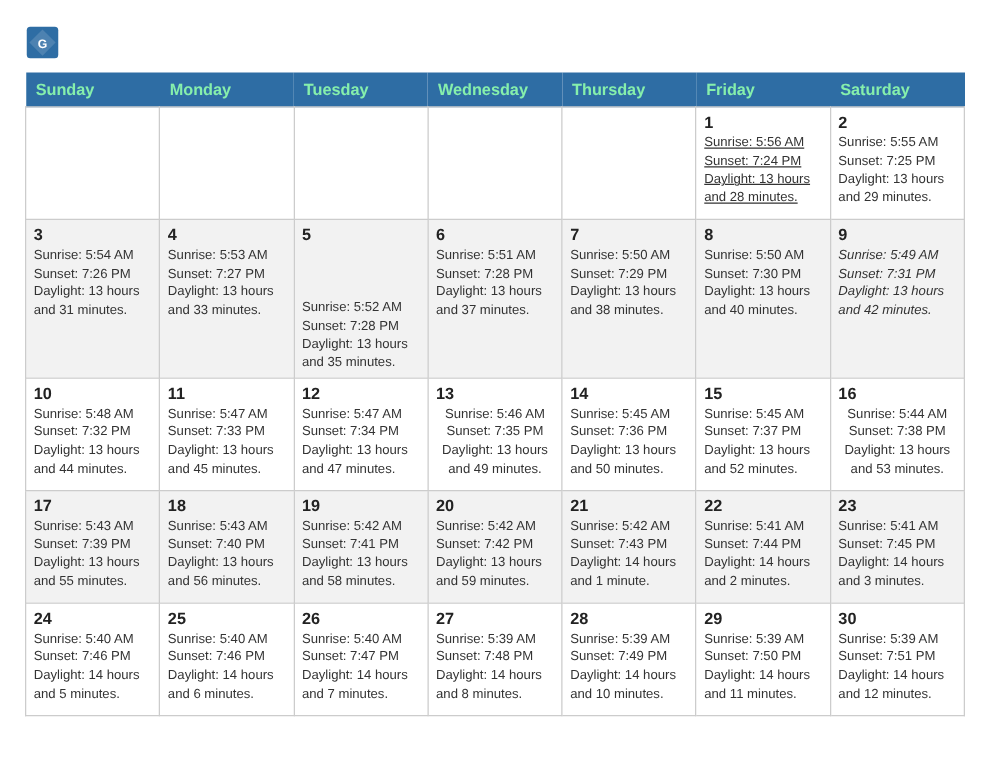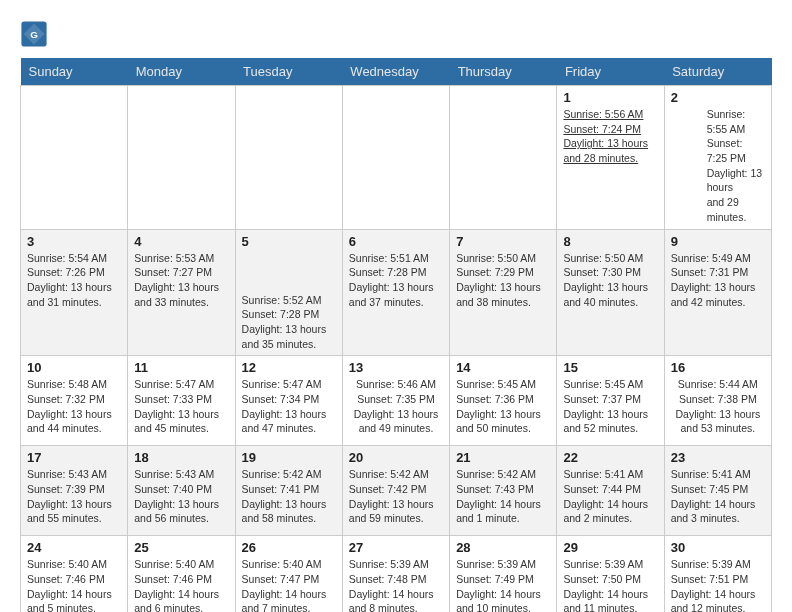--- a/index.html
+++ b/index.html
@@ -37,25 +37,25 @@
       font-size: 16px;
       color: #444;
     }
     table {
       width: 100%;
       border-collapse: collapse;
       font-size: 11px;
     }
     thead tr th {
       background-color: #2e6da4;
-      color: #e5e5e5;
+      color: #86efac;
       text-align: left;
       padding: 6px 8px;
       font-size: 13px;
-      font-weight: normal;
+      font-weight: bold;
     }
     tbody tr td {
       border: 1px solid #ccc;
       vertical-align: top;
       padding: 4px 6px;
       width: 14.28%;
       min-height: 80px;
       height: 90px;
       background: #fff;
     }
@@ -122,21 +122,21 @@
         <td class="empty-cell"></td>
         <td>
           <span class="day-number">1</span>
           <div class="day-info" style="white-space: pre-line; text-decoration: underline;">Sunrise: 5:56 AM
 Sunset: 7:24 PM
 Daylight: 13 hours
 and 28 minutes.</div>
         </td>
         <td>
           <span class="day-number">2</span>
-          <div class="day-info" style="white-space: pre-line; margin-left: 36px;">Sunrise: 5:55 AM
+          <div class="day-info" style="white-space: pre-line;">Sunrise: 5:55 AM
 Sunset: 7:25 PM
 Daylight: 13 hours
 and 29 minutes.</div>
         </td>
       </tr>
       <tr>
         <td>
           <span class="day-number">3</span>
           <div class="day-info" style="white-space: pre-line;">Sunrise: 5:54 AM
 Sunset: 7:26 PM
@@ -173,21 +173,21 @@
         </td>
         <td>
           <span class="day-number">8</span>
           <div class="day-info" style="white-space: pre-line;">Sunrise: 5:50 AM
 Sunset: 7:30 PM
 Daylight: 13 hours
 and 40 minutes.</div>
         </td>
         <td>
           <span class="day-number">9</span>
-          <div class="day-info" style="white-space: pre-line;">Sunrise: 5:49 AM
+          <div class="day-info" style="white-space: pre-line; font-style: italic;">Sunrise: 5:49 AM
 Sunset: 7:31 PM
 Daylight: 13 hours
 and 42 minutes.</div>
         </td>
       </tr>
       <tr>
         <td>
           <span class="day-number">10</span>
           <div class="day-info" style="white-space: pre-line;">Sunrise: 5:48 AM
 Sunset: 7:32 PM

